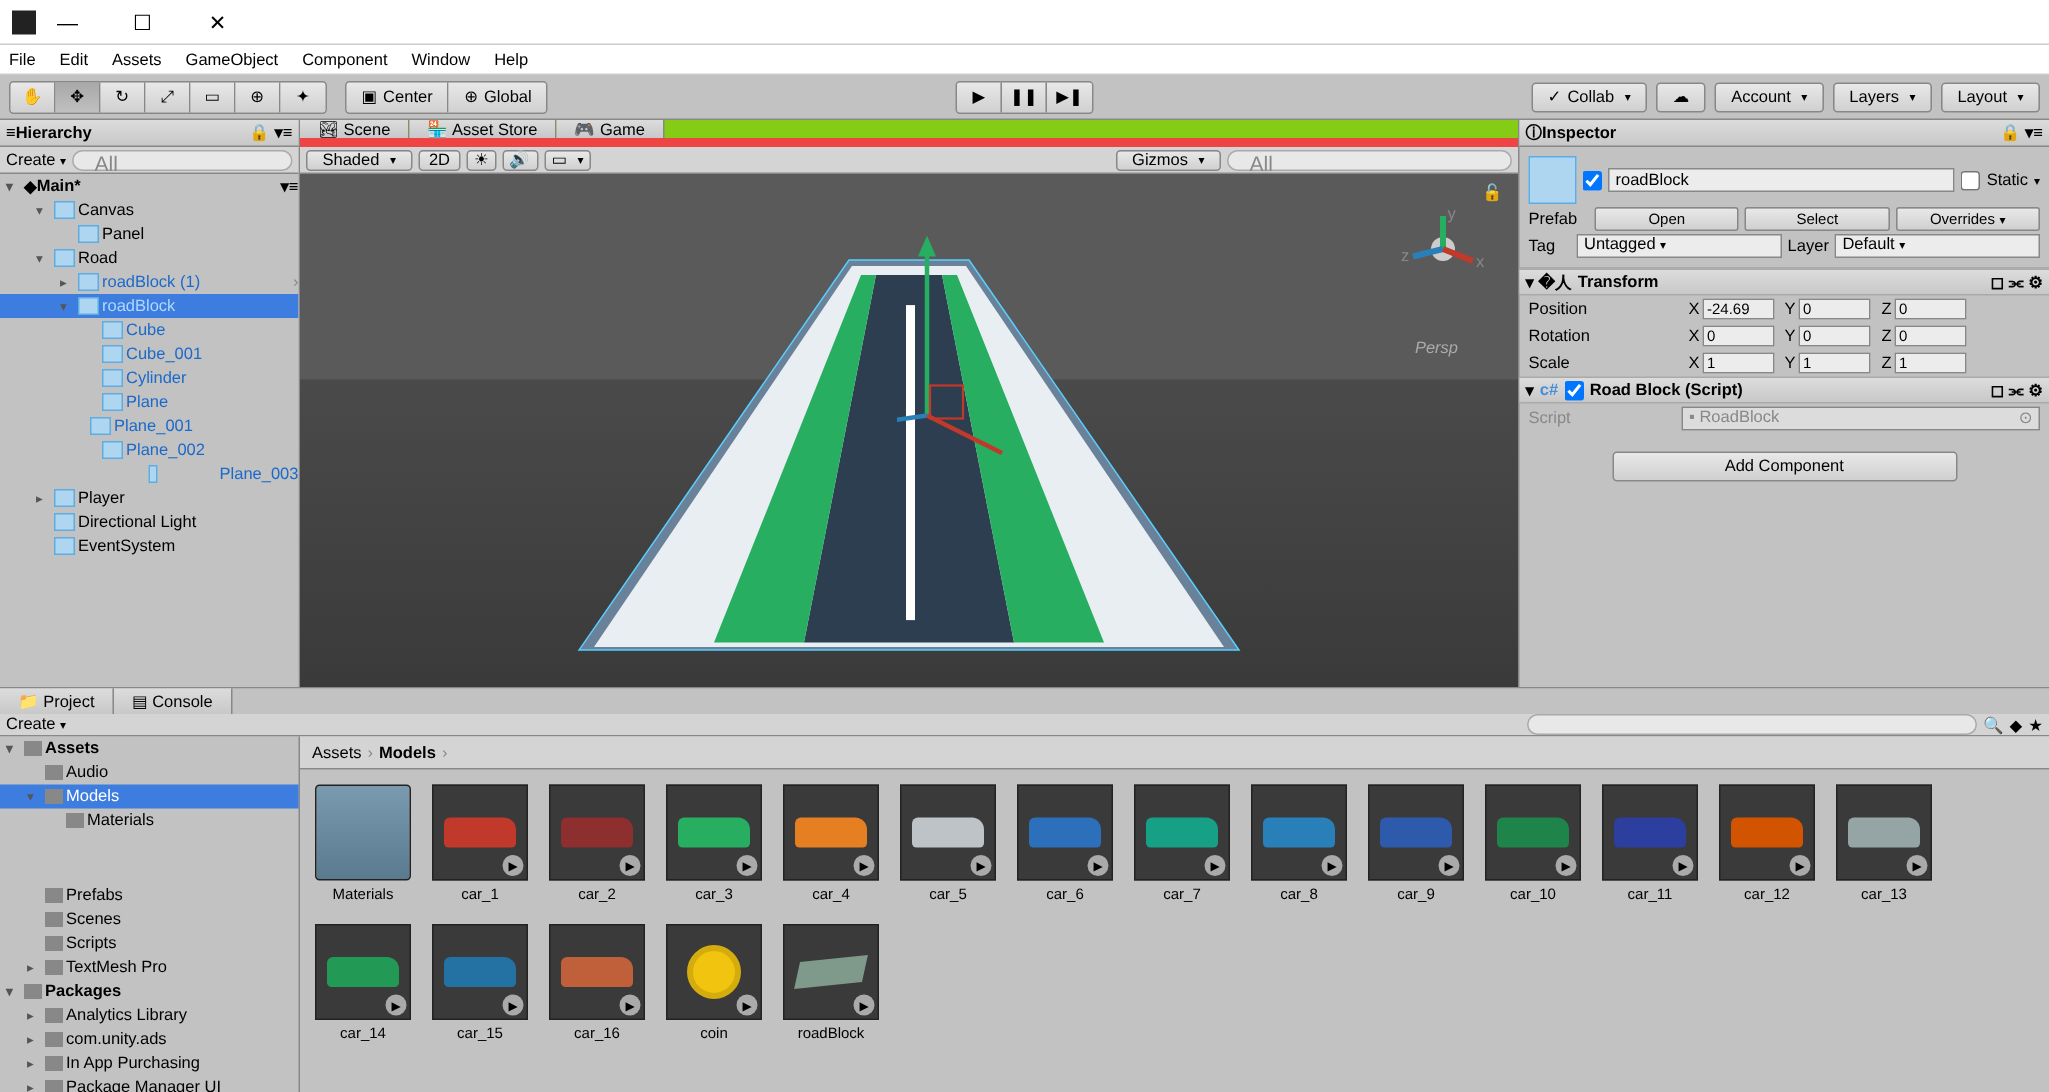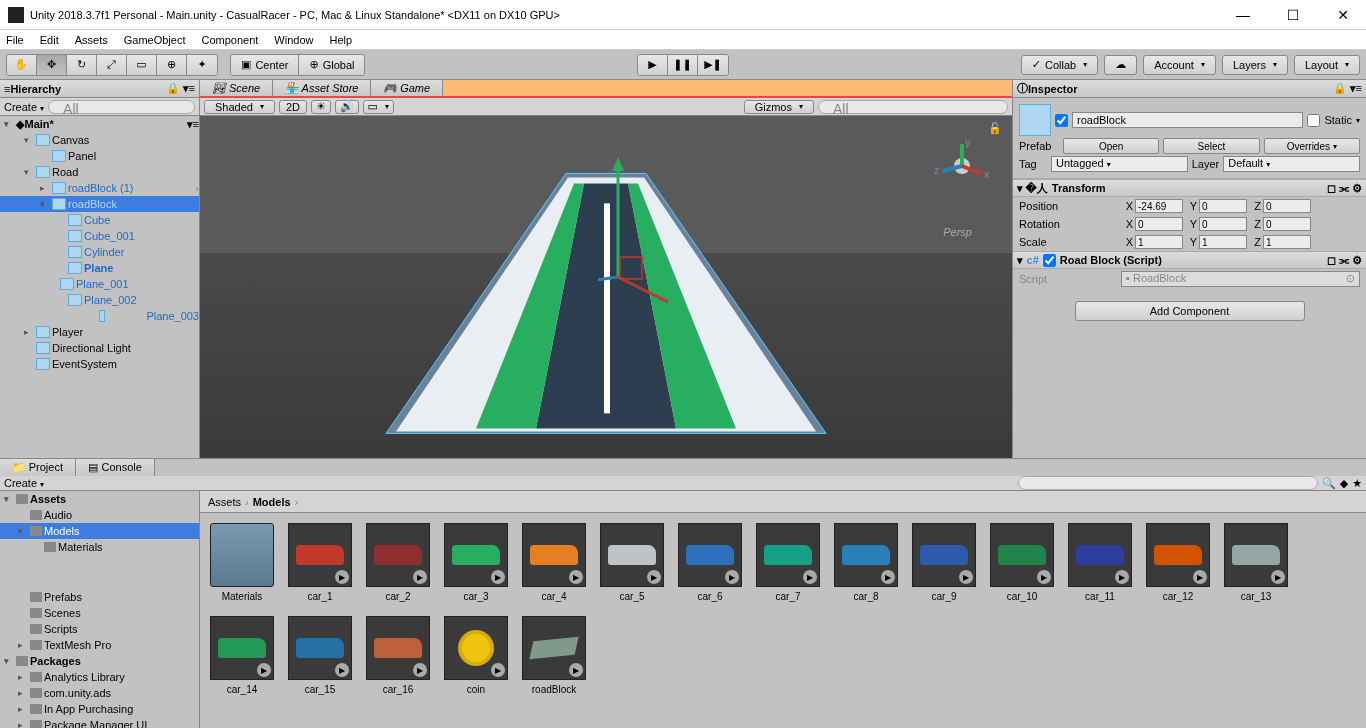--- a/index.html
+++ b/index.html
@@ -39,21 +39,21 @@
 .tree-item { height: 16px; display: flex; align-items: center; padding-left: 4px; cursor: pointer; }
 .tree-item.selected { background: #3e7de0; color: #fff; }
 .tree-item .arrow { width: 12px; font-size: 9px; color: #555; }
 .tree-item .icon { width: 14px; height: 12px; margin-right: 2px; }
 .cube-ico { background: #aed6f1; border: 1px solid #5dade2; }
 .blue-txt { color: #1b6ac9; }
 .sel-blue { color: #afd7ff; }
 
 
 .scene-panel { flex: 1; background: #393939; display: flex; flex-direction: column; }
-.scene-tabs { height: 18px; background: #fdba74; display: flex; border-bottom: 2px solid #ef4444; font-style: italic; }
+.scene-tabs { height: 18px; background: #84cc16; display: flex; border-bottom: 6px solid #ef4444; }
 .scene-tab { padding: 2px 12px; background: linear-gradient(#dcdcdc,#c8c8c8); border-right: 1px solid #888; cursor: pointer; display: flex; align-items: center; gap: 4px; }
 .scene-toolbar { height: 18px; background: #d4d4d4; border-bottom: 1px solid #888; display: flex; align-items: center; padding: 0 4px; gap: 4px; }
 .scene-view { flex: 1; position: relative; background: #5a5a5a; overflow: hidden; }
 .grid-floor { position: absolute; width: 100%; height: 60%; bottom: 0; background: linear-gradient(#4a4a4a,#3a3a3a); }
 .persp-label { position: absolute; right: 40px; top: 110px; color: #aaa; font-style: italic; }
 .gizmo { position: absolute; right: 20px; top: 20px; }
 
 
 .inspector-panel { width: 354px; background: #c2c2c2; border-left: 1px solid #888; display: flex; flex-direction: column; }
 .insp-header { padding: 4px 6px; border-bottom: 1px solid #aaa; }
@@ -84,21 +84,20 @@
 .slider-row { height: 20px; background: #c2c2c2; border-top: 1px solid #888; }
 
 .folder-mini { width:12px; height:10px; background:#888; display:inline-block; margin-right:2px; }
 .dropdown-arrow::after { content: '▾'; margin-left: 3px; font-size: 8px; }
 </style>
 </head>
 <body>
 
 <div class="titlebar">
   <div class="unity-logo"></div>
-  <div class="title">Unity 2018.3.7f1 Personal - Main.unity - CasualRacer - PC, Mac &amp; Linux Standalone* &lt;DX11 on DX10 GPU&gt;</div>
   <div class="win-btns">
     <div class="win-btn">—</div>
     <div class="win-btn">☐</div>
     <div class="win-btn">✕</div>
   </div>
 </div>
 
 <div class="menubar" id="menubar">
     <span>File</span>
     <span>Edit</span>
@@ -188,21 +187,21 @@
         <div class="tree-item" style="padding-left: 56px;">
           <span class="arrow"></span>
           <span class="icon cube-ico"></span>
           <span class="blue-txt">Cube_001</span>
         </div>
         <div class="tree-item" style="padding-left: 56px;">
           <span class="arrow"></span>
           <span class="icon cube-ico"></span>
           <span class="blue-txt">Cylinder</span>
         </div>
-        <div class="tree-item" style="padding-left: 56px; font-weight: bold;">
+        <div class="tree-item" style="padding-left: 56px;">
           <span class="arrow"></span>
           <span class="icon cube-ico"></span>
           <span class="blue-txt">Plane</span>
         </div>
         <div class="tree-item" style="padding-left: 48px;">
           <span class="arrow"></span>
           <span class="icon cube-ico"></span>
           <span class="blue-txt">Plane_001</span>
         </div>
         <div class="tree-item" style="padding-left: 56px;">

